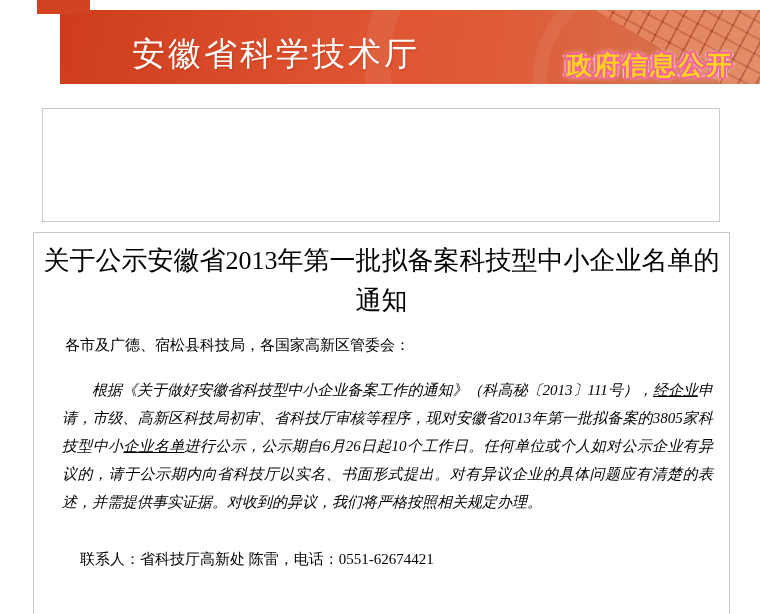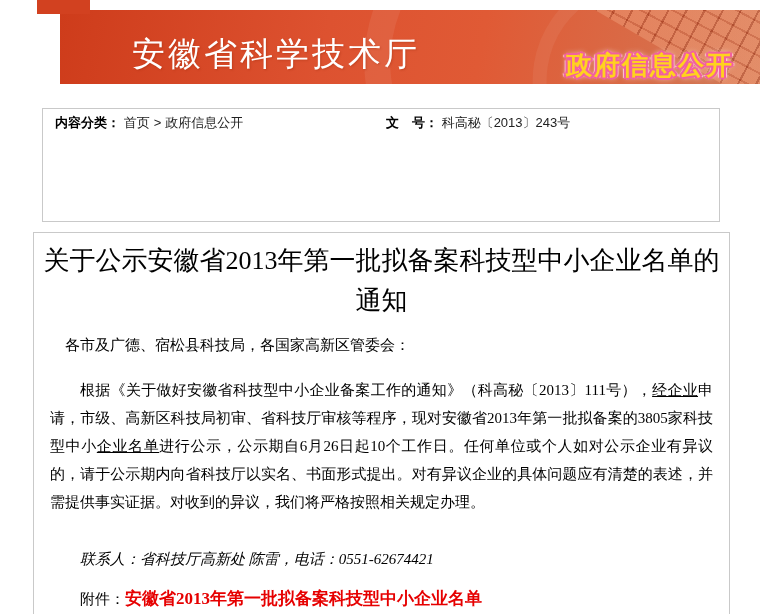--- a/index.html
+++ b/index.html
@@ -72,57 +72,44 @@
     font-family:"Liberation Serif", serif;color:#000;
     box-sizing:border-box;
   }
   .article-title{
     margin:8px 4px 0 4px;
     font-size:26px;line-height:40px;font-weight:normal;
     text-align:center;color:#000;
   }
   .article-body{padding:0 16px;font-size:15px;line-height:28px;}
   .addressee{margin:10px 0 12px 0;text-indent:1em;}
-  .para{margin:17px 0 0 0;text-indent:2em;text-align:justify;}
+  .para{margin:17px 0 0 12px;text-indent:2em;text-align:justify;font-style:italic;}
   .u-seg{text-decoration:underline;}
-  .contact-line{margin:29px 0 0 0;text-indent:2em;font-style:italic;}
+  .contact-line{margin:29px 0 0 0;text-indent:2em;}
   .attachment-line{margin:12px 0 0 0;text-indent:2em;font-size:15px;}
   .attachment-link{
     color:#e60000;font-weight:bold;font-size:17px;
     text-decoration:none;cursor:pointer;
   }
 </style>
 </head>
 <body>
 
 <div class="banner-tab"></div>
 <div class="banner">
   <div class="swoosh1"></div>
   <div class="swoosh2"></div>
   <div class="keyboard"></div>
   <div class="site-title">安徽省科学技术厅</div>
   <div class="gov-badge">政府信息公开</div>
 </div>
 
 <div class="meta-box">
-  <div class="meta-row">
-    <span class="meta-label">内容分类：</span>
-    <span class="meta-value">
-      <a class="crumb-link">首页</a><span class="crumb-sep">&gt;</span><a class="crumb-link">政府信息公开</a>
-    </span>
-    <span class="meta-cell-right">
-      <span class="meta-label">文　号：</span>
-      <span class="meta-value">科高秘〔2013〕243号</span>
-    </span>
-  </div>
 </div>
 
 <div class="article-box">
   <h1 class="article-title">关于公示安徽省2013年第一批拟备案科技型中小企业名单的通知</h1>
   <div class="article-body">
     <p class="addressee">各市及广德、宿松县科技局，各国家高新区管委会：</p>
     <p class="para"><span>根据《关于做好安徽省科技型中小企业备案工作的通知》（科高秘〔2013〕111号），</span><span class="u-seg">经企业</span><span>申请，市级、高新区科技局初审、省科技厅审核等程序，现对安徽省2013年第一批拟备案的3805家科技型中小</span><span class="u-seg">企业名单</span><span>进行公示，公示期自6月26日起10个工作日。任何单位或个人如对公示企业有异议的，请于公示期内向省科技厅以实名、书面形式提出。对有异议企业的具体问题应有清楚的表述，并需提供事实证据。对收到的异议，我们将严格按照相关规定办理。</span></p>
     <p class="contact-line">联系人：省科技厅高新处 陈雷，电话：0551-62674421</p>
-    <p class="attachment-line">
-      <span>附件：</span><a class="attachment-link">安徽省2013年第一批拟备案科技型中小企业名单</a>
-    </p>
   </div>
 </div>
 
 </body></html>

